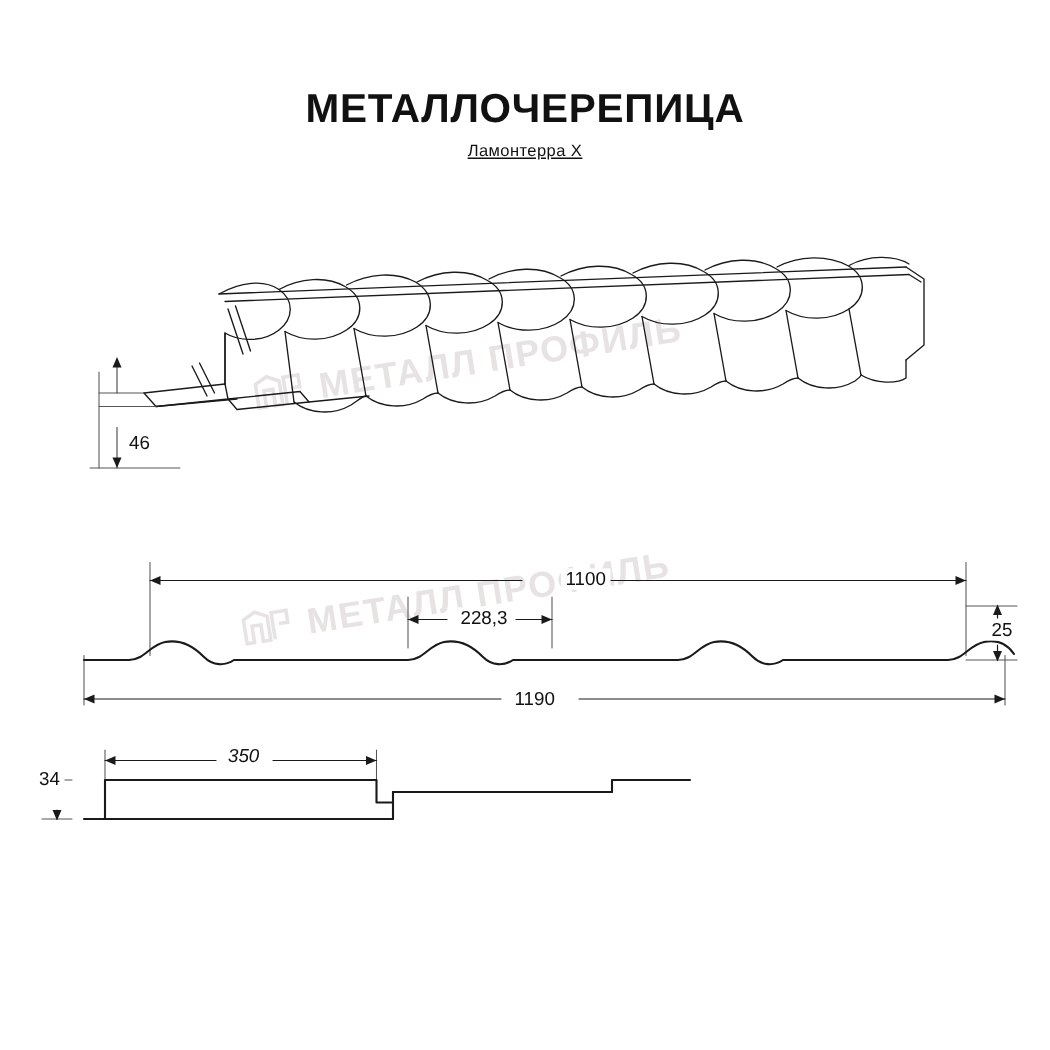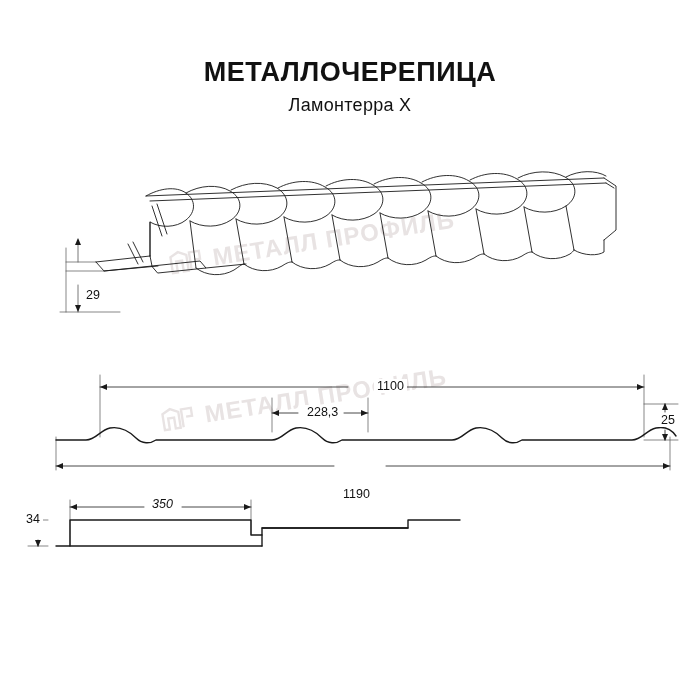--- a/index.html
+++ b/index.html
@@ -29,25 +29,26 @@
   }
   .title {
     font-size: 27px;
     font-weight: bold;
     letter-spacing: 0.5px;
     color: #111111;
     line-height: 1.05;
     margin: 0;
   }
   .subtitle {
-    font-size: 18px;
+    font-size: 11px;
     font-weight: normal;
     color: #111111;
     margin: 9px 0 0 0;
     letter-spacing: 0.3px;
+    text-decoration: underline;
   }
   .drawing {
     position: absolute;
     left: 0;
     top: 0;
     width: 700px;
     height: 700px;
   }
   .wm {
     position: absolute;
@@ -79,21 +80,21 @@
   .dim-label {
     position: absolute;
     font-size: 12.5px;
     color: #111111;
     background: #ffffff;
     padding: 0 3px;
     white-space: nowrap;
   }
   .lbl-1100 { left: 374px; top: 379px; text-align: right; }
   .lbl-1833 { left: 304px; top: 405px; }
-  .lbl-1190 { left: 340px; top: 459px; margin-top: 28px; }
+  .lbl-1190 { left: 340px; top: 459px; }
   .lbl-25   { left: 658px; top: 413px; text-align: right; }
   .lbl-46   { left: 83px;  top: 288px; }
   .lbl-350  { left: 149px; top: 497px; font-style: italic; }
   .lbl-21   { left: 23px;  top: 512px; }
 </style>
 </head>
 <body>
 
 <div class="sheet">
 
@@ -294,17 +295,17 @@
         <path d="M262 528 L408 528" stroke="#1a1a1a" stroke-width="1.4"></path>
       </g>
 
     </g>
   </svg>
 
   <div class="dim-label lbl-1100">1100</div>
   <div class="dim-label lbl-1833">228,3</div>
   <div class="dim-label lbl-1190">1190</div>
   <div class="dim-label lbl-25">25</div>
-  <div class="dim-label lbl-46">29</div>
+  <div class="dim-label lbl-46">46</div>
   <div class="dim-label lbl-350">350</div>
   <div class="dim-label lbl-21">34</div>
 
 </div>
 
 </body></html>

